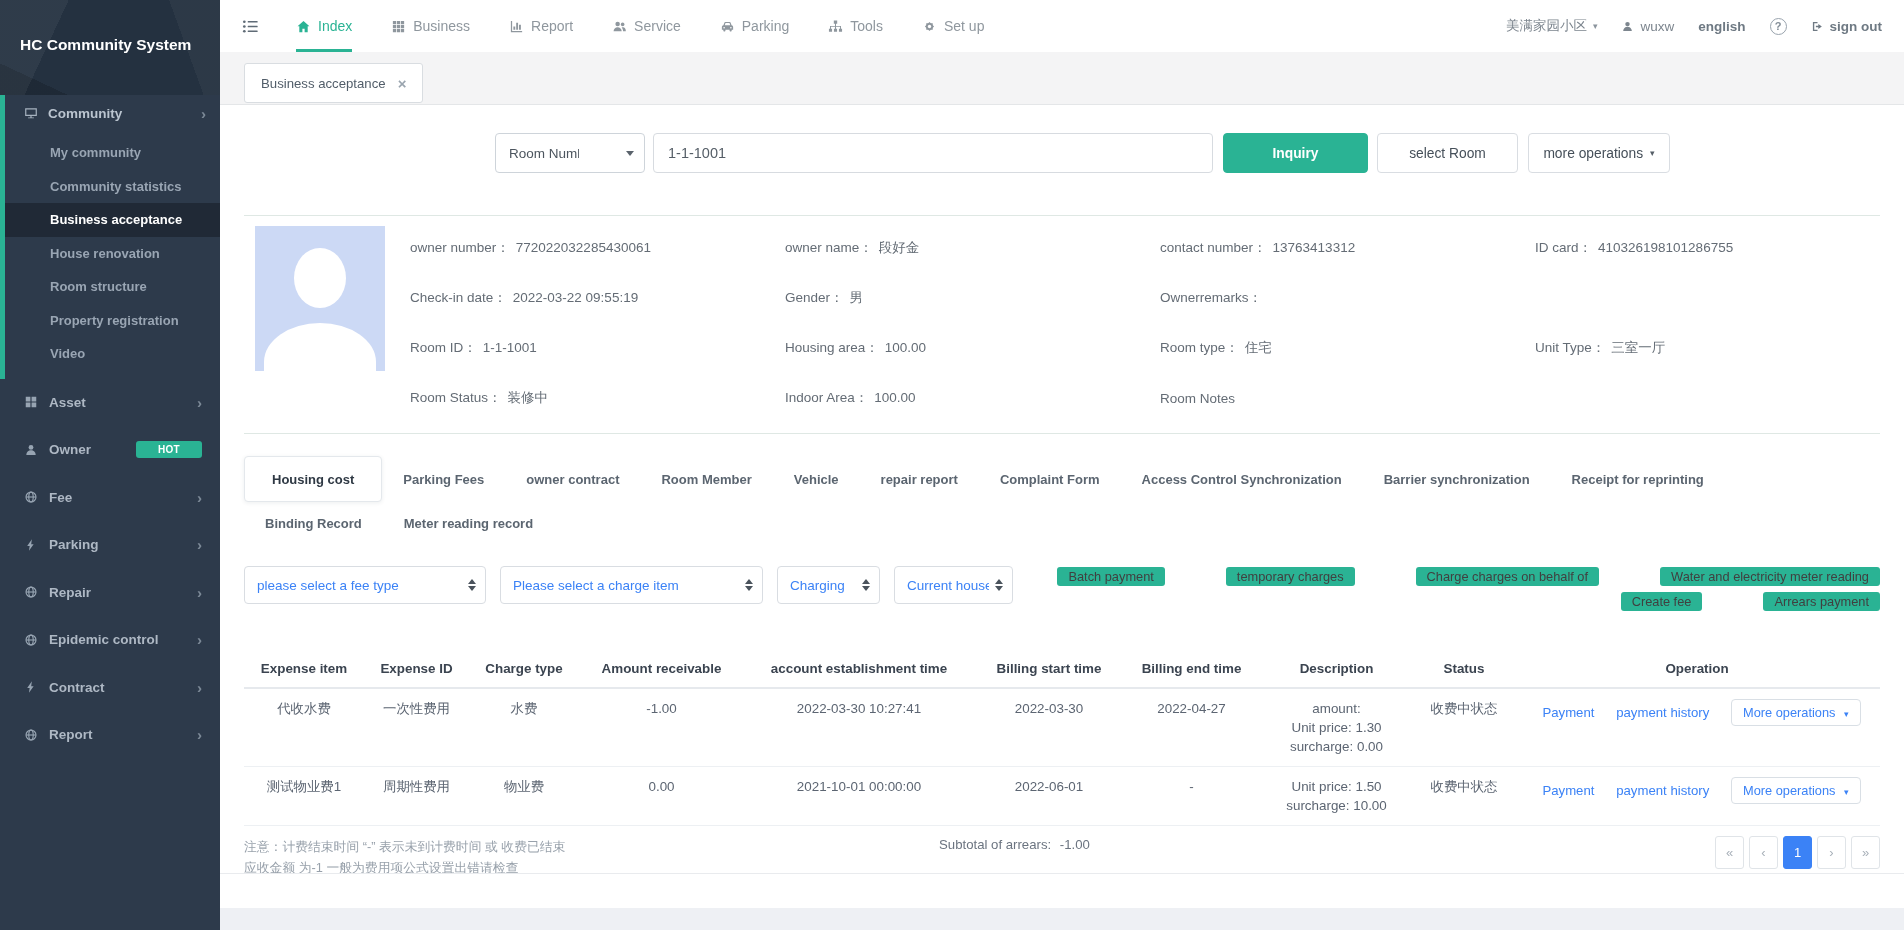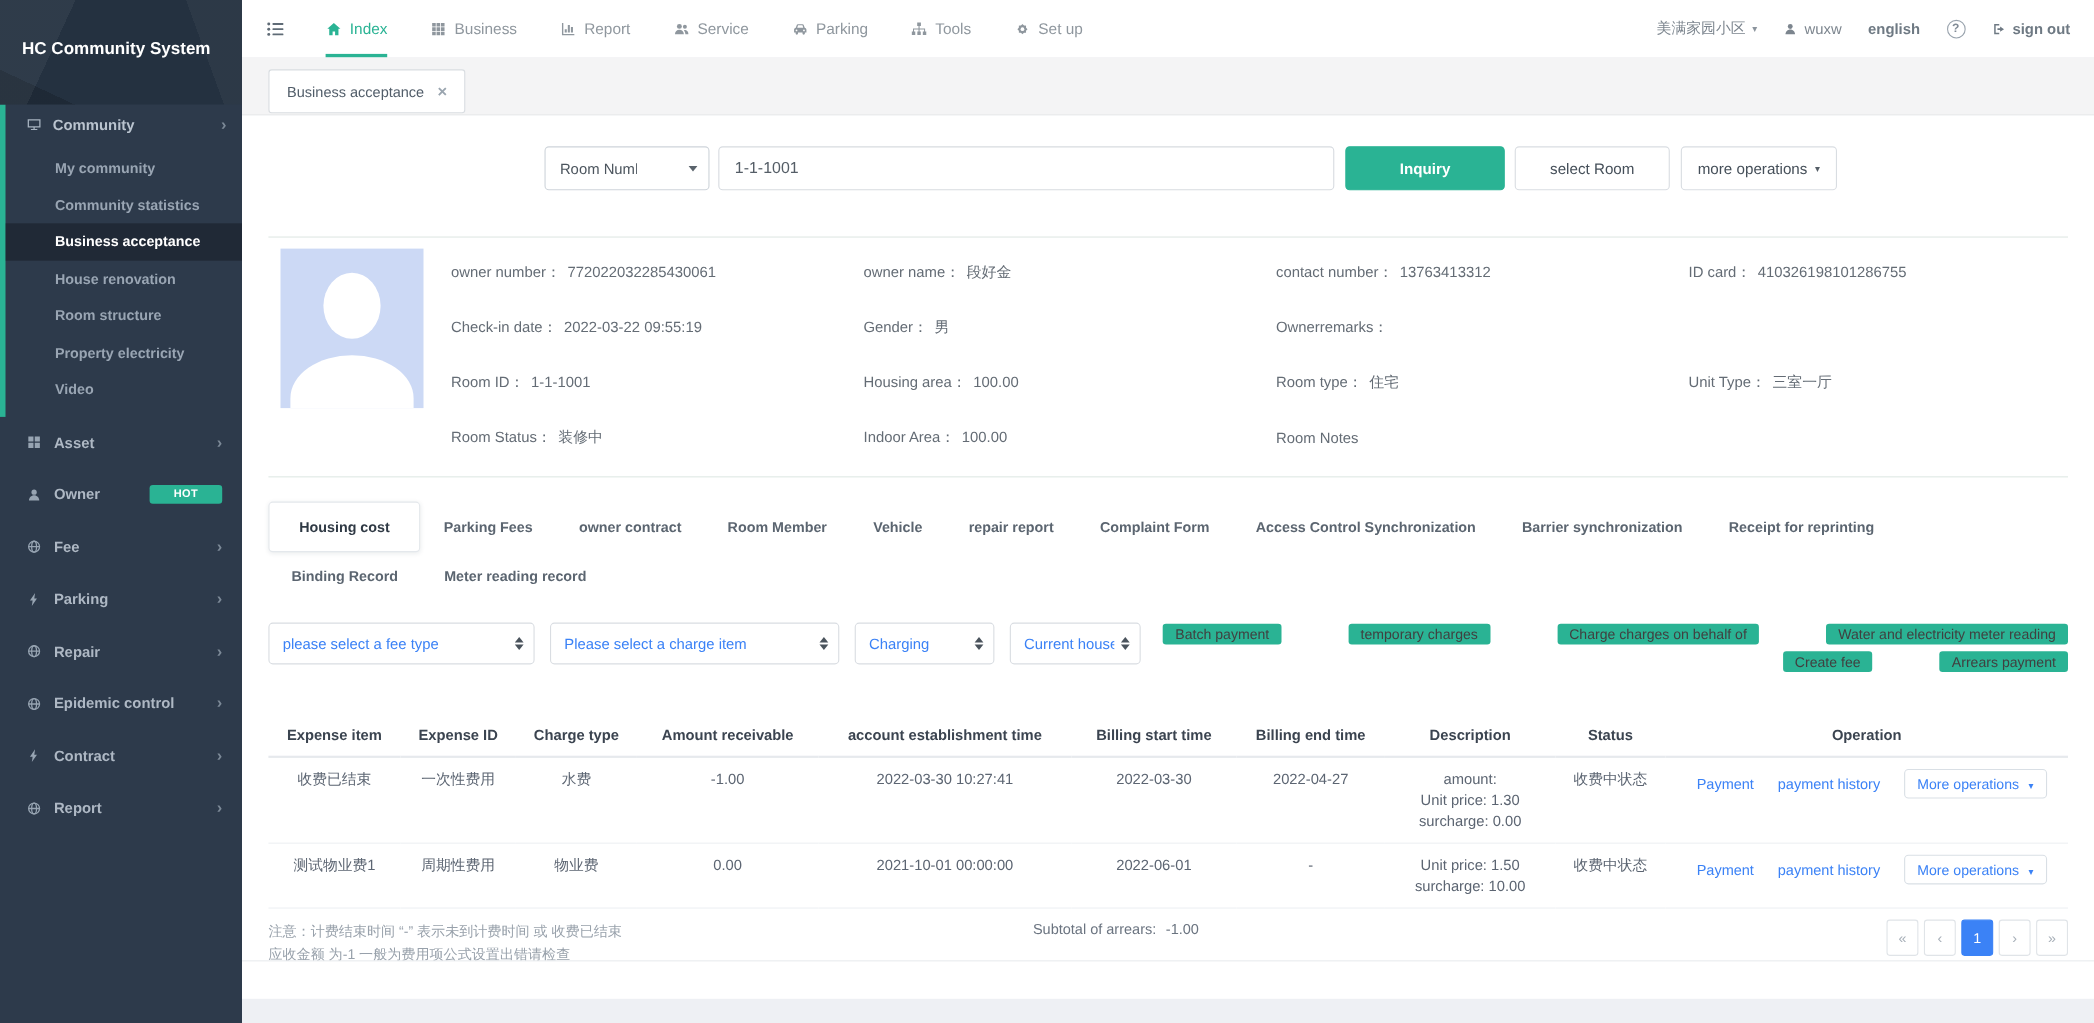--- a/index.html
+++ b/index.html
@@ -87,21 +87,21 @@
   .dtabs-row2{height:42px;}
   .dtab{display:flex;align-items:center;padding:0 21px;font-weight:bold;font-size:13px;color:#5b6570;cursor:pointer;white-space:nowrap;}
   .dtab.active{background:#fff;border:1px solid #e4e8ec;border-radius:4px;box-shadow:0 1px 4px rgba(31,45,61,.08);color:#2f3944;padding:0 27px;}
 
   
   .filter-block{position:relative;margin-top:22px;height:66px;}
   .filters{display:flex;gap:14px;}
   .fselect{height:38px;border:1px solid #d9dde2;border-radius:4px;background:#fff;display:flex;align-items:center;padding:0 9px 0 12px;font-size:13.5px;color:#3b82f6;cursor:pointer;overflow:hidden;}
   .fselect:nth-child(1){width:242px;}
   .fselect:nth-child(2){width:263px;}
-  .fselect:nth-child(3){width:127px;}
+  .fselect:nth-child(3){width:103px;}
   .fselect:nth-child(4){width:119px;}
   .fsel-text{white-space:nowrap;overflow:hidden;flex:1;}
   .updown{margin-left:6px;display:flex;flex-direction:column;gap:2.5px;flex-shrink:0;}
   .updown i{display:block;width:0;height:0;border-left:4px solid transparent;border-right:4px solid transparent;}
   .updown .u{border-bottom:5px solid #4a535c;}
   .updown .d{border-top:5px solid #4a535c;}
   .actions{position:absolute;right:0;top:1px;display:flex;flex-direction:column;align-items:flex-end;gap:6px;}
   .actions-row{display:flex;gap:20px;}
   .btn-act{height:19px;background:var(--accent);color:#404040;border:none;border-radius:3px;font-size:12.8px;padding:0 11px;font-family:inherit;cursor:pointer;white-space:nowrap;margin-left:41px;}
 
@@ -141,21 +141,21 @@
             </span>
           <span>Community</span>
           <span class="chevron">›</span>
         </div>
         <div class="submenu" id="community-sub">
             <div class="sub-item">My community</div>
             <div class="sub-item">Community statistics</div>
             <div class="sub-item active">Business acceptance</div>
             <div class="sub-item">House renovation</div>
             <div class="sub-item">Room structure</div>
-            <div class="sub-item">Property electricity</div>
+            <div class="sub-item">Property registration</div>
             <div class="sub-item">Video</div>
           </div>
       </div>
       <div id="sidebar-sections">
           <div class="menu-section">
             <span class="icon">
               <svg viewBox="0 0 24 24" fill="currentColor">
                 <path d="M3 3h8v8H3zM13 3h8v8h-8zM3 13h8v8H3zM13 13h8v8h-8z"></path>
               </svg>
             </span>
@@ -488,21 +488,21 @@
             <th>account establishment time</th>
             <th>Billing start time</th>
             <th>Billing end time</th>
             <th>Description</th>
             <th>Status</th>
             <th>Operation</th>
           </tr>
         </thead>
         <tbody>
           <tr>
-            <td>收费已结束</td>
+            <td>代收水费</td>
             <td>一次性费用</td>
             <td>水费</td>
             <td>-1.00</td>
             <td>2022-03-30 10:27:41</td>
             <td>2022-03-30</td>
             <td>2022-04-27</td>
             <td class="desc">
               <div>amount:</div>
               <div>Unit price: 1.30</div>
               <div>surcharge: 0.00</div>

